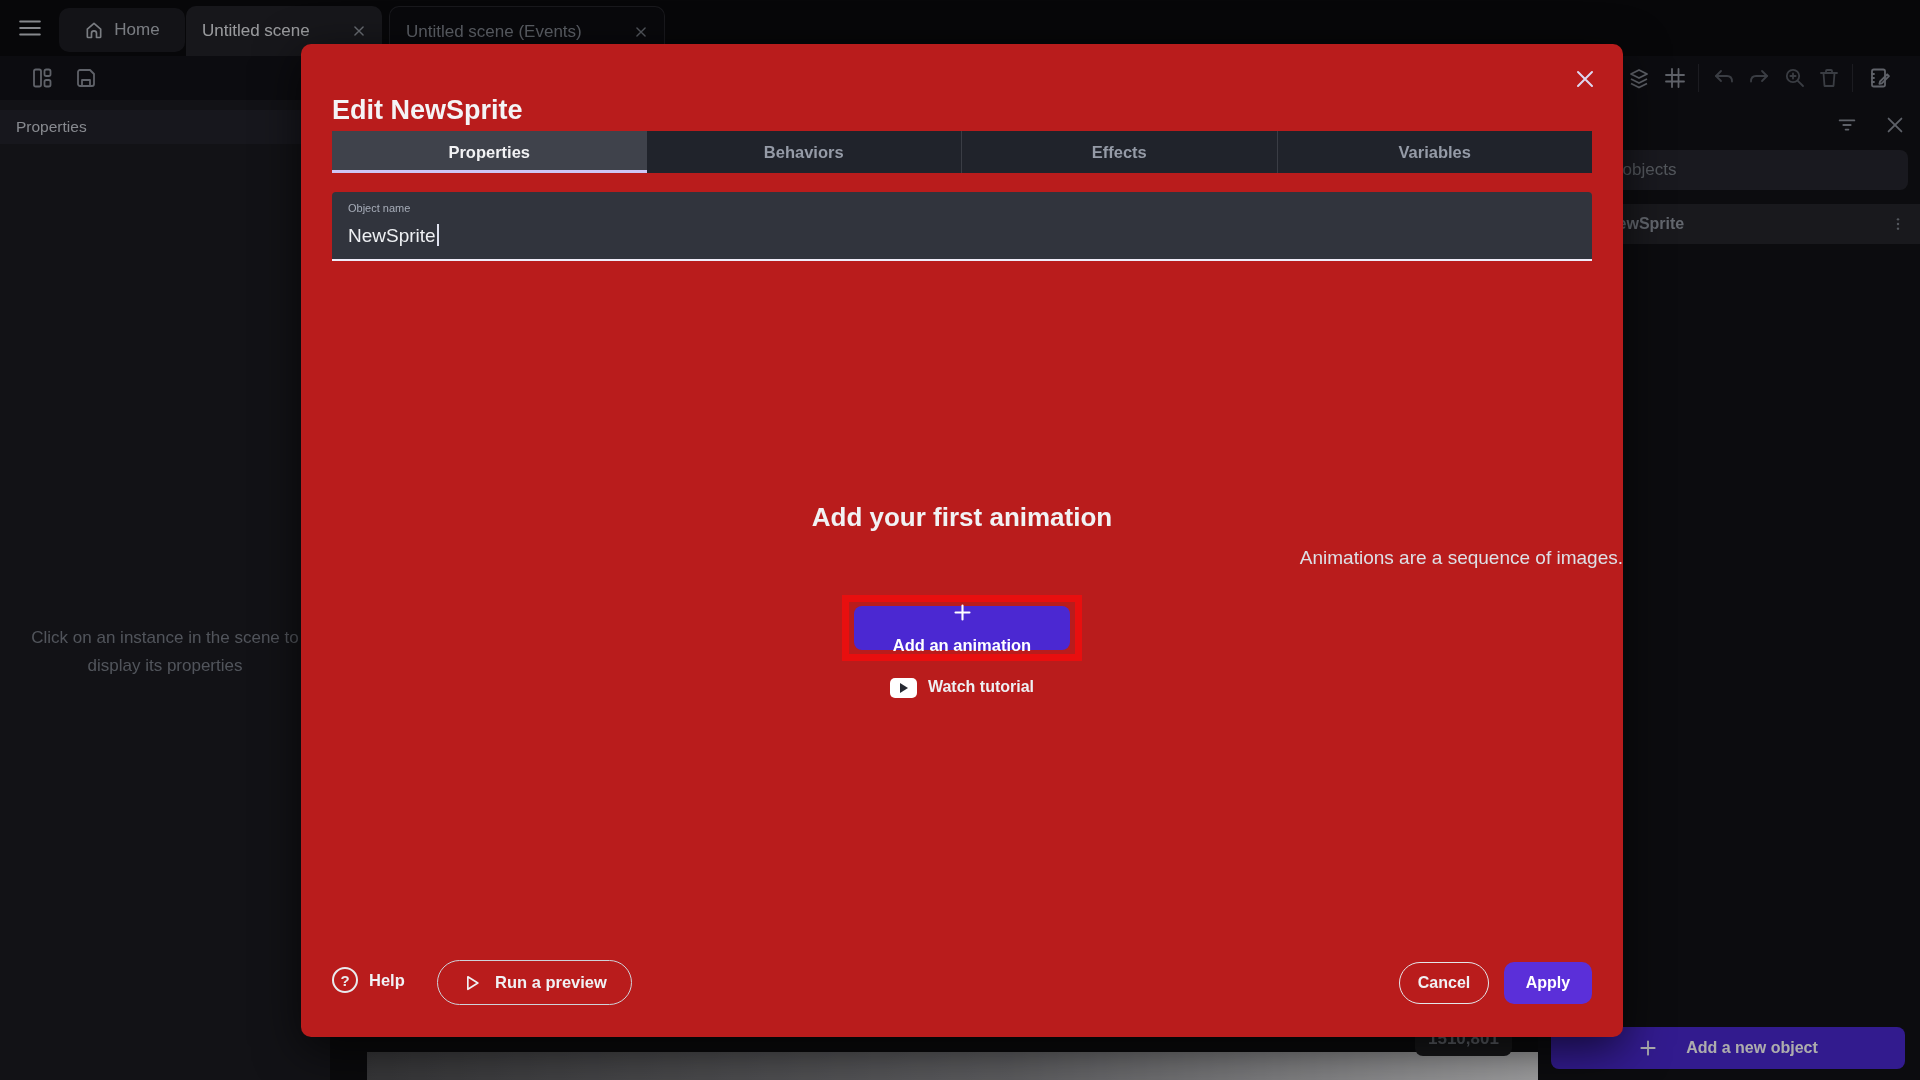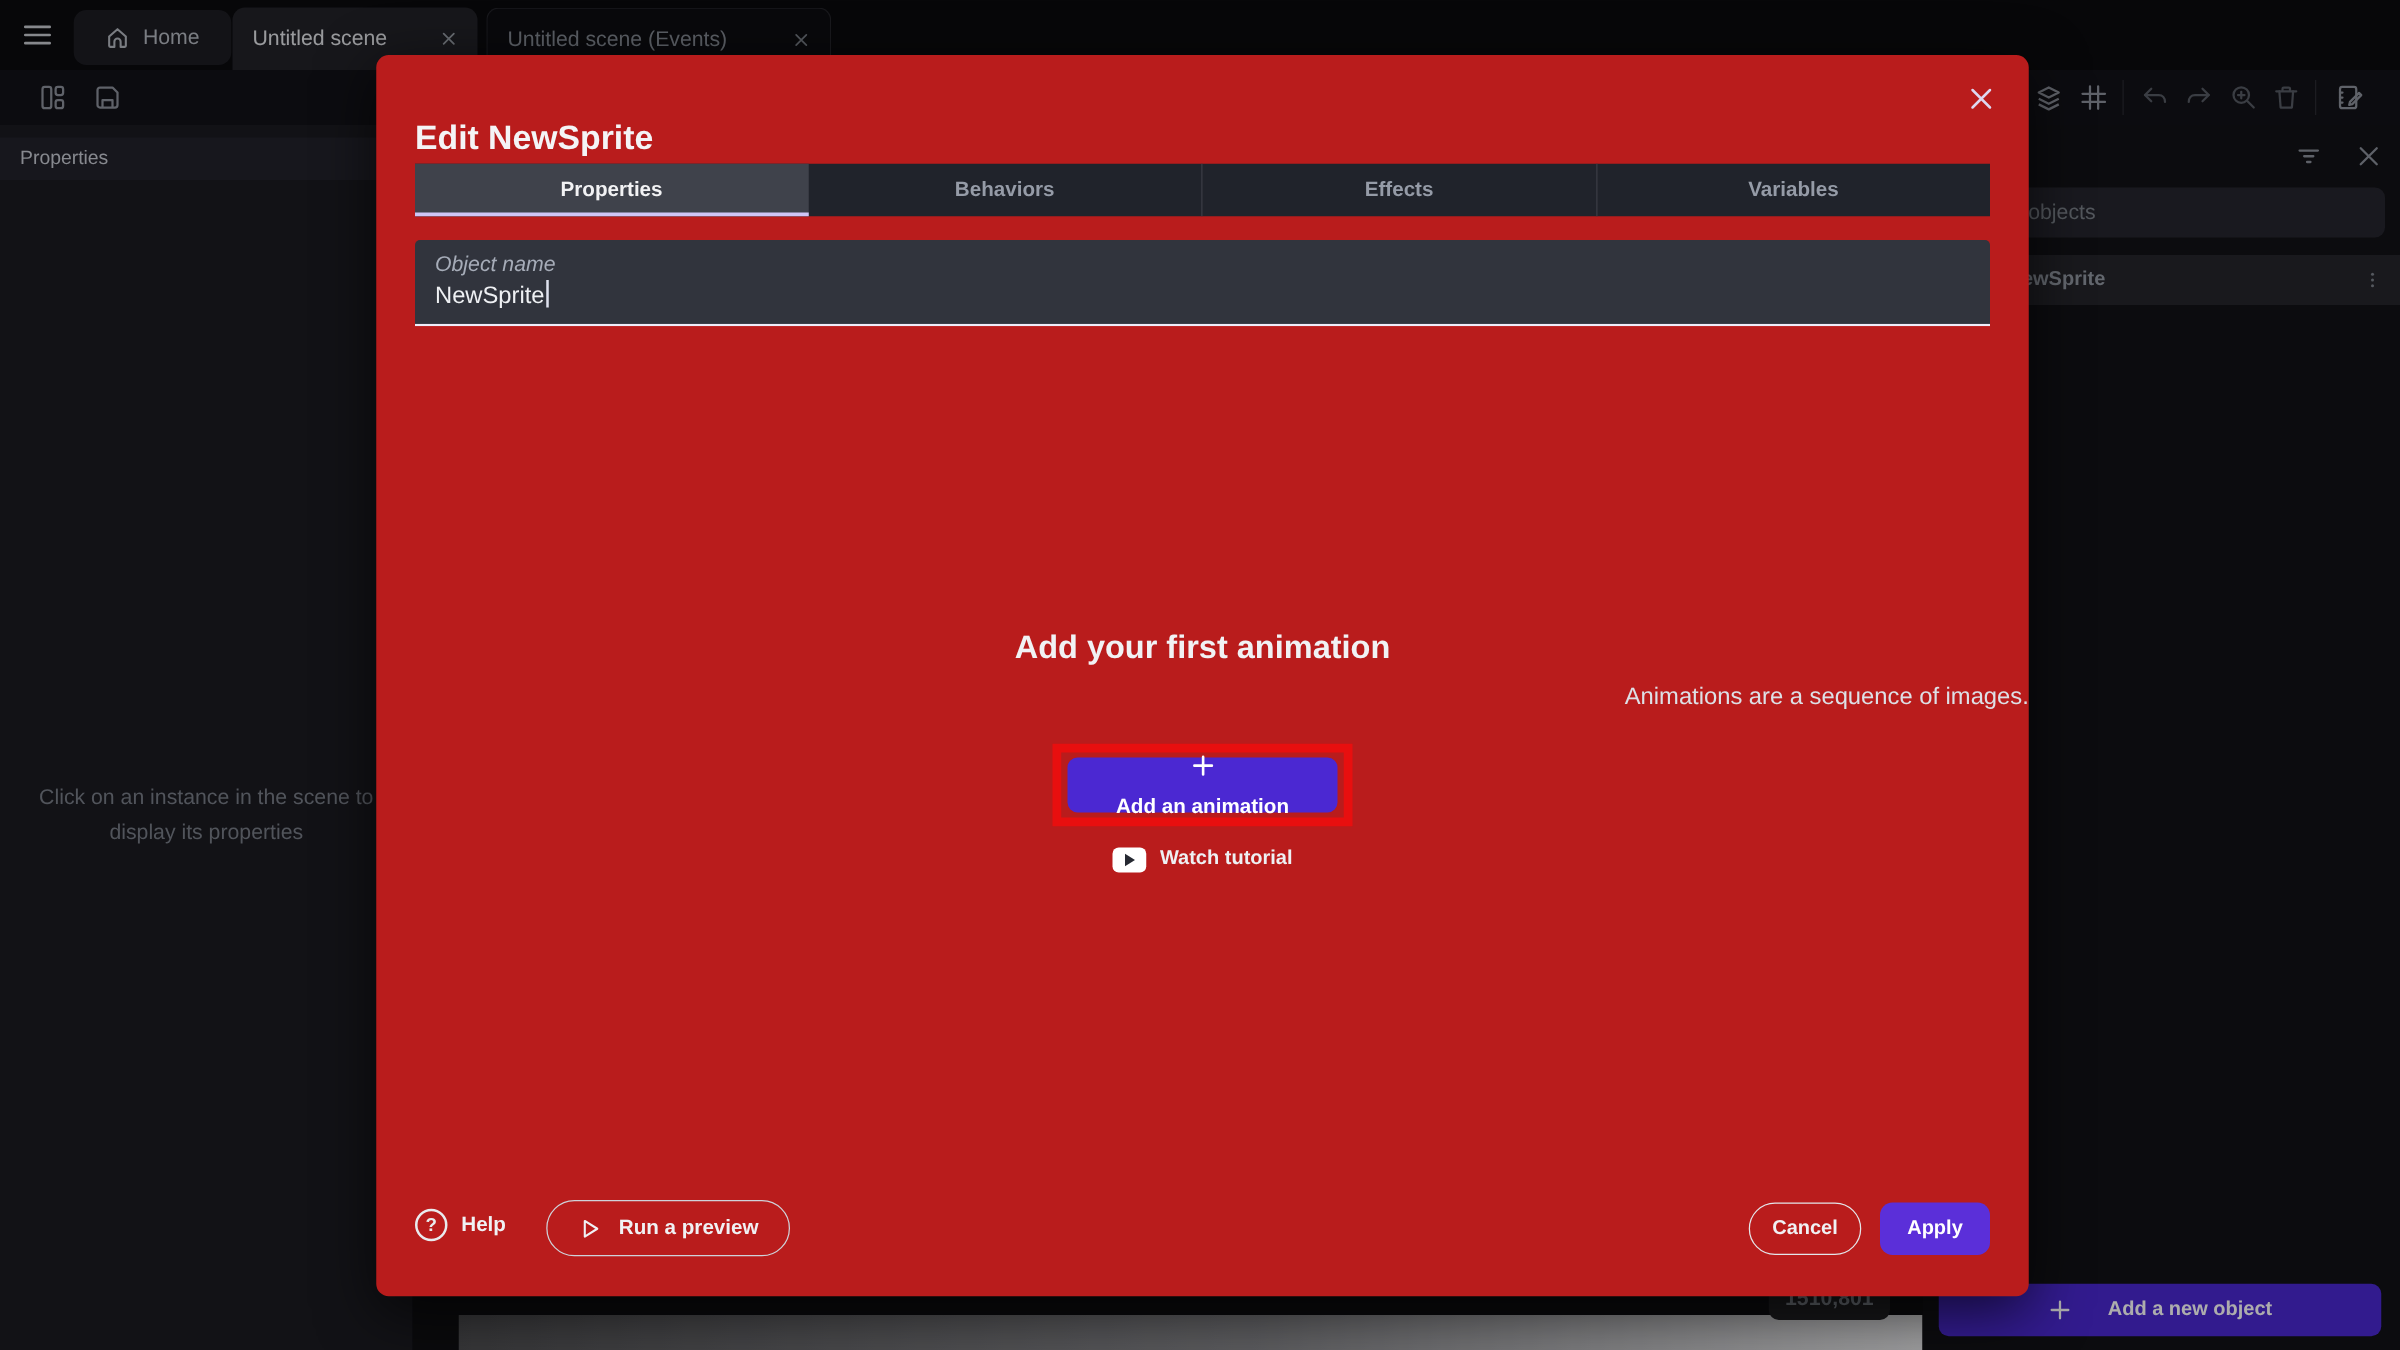--- a/index.html
+++ b/index.html
@@ -66,21 +66,21 @@
   #modal-tabs { position:absolute; left:31px; top:87px; width:1260px; height:42px; background:#20232b; display:flex; }
   .mtab { flex:1; display:flex; align-items:center; justify-content:center; position:relative;
     color:#959ba7; font-weight:700; font-size:16.5px; cursor:pointer; }
   .mtab + .mtab { border-left:1px solid #3a3d45; }
   .mtab.active { background:#3f424b; color:#f2f2f4; border-left:none; }
   .mtab.active + .mtab { border-left:none; }
   .mtab.active::after { content:""; position:absolute; left:0; bottom:0; width:100%; height:3px; background:#cfc5f5; }
 
   #name-field { position:absolute; left:31px; top:148px; width:1260px; height:69px; background:#31343d;
     border-radius:4px 4px 0 0; border-bottom:2px solid #efecf9; cursor:text; }
-  #name-field .fl { position:absolute; left:16px; top:10px; font-size:17px; color:#a6acb8;font-style:italic; }
+  #name-field .fl { position:absolute; left:16px; top:10px; font-size:11px; color:#a6acb8; }
   #name-field .fv { position:absolute; left:16px; top:32px; font-size:19px; color:#eef0f3; }
   .caret { display:inline-block; width:2px; height:22px; background:#dfe2ef; vertical-align:-4px; margin-left:1px; }
 
   #empty-state { position:absolute; left:0; top:458px; width:1322px; text-align:center; }
   #es-title { font-size:26px; font-weight:800; color:#f1f2f4; }
   #es-sub { margin-top:14px; font-size:19px; color:#dde0e6;text-align:right; }
   #annotation { margin:26px auto 0; width:240px; border:7px solid #e80f0f; padding:4px 5px; }
   #add-anim-btn { width:216px; height:44px; border-radius:8px; background:#4b28d2; border:none;
     display:flex; align-items:center; justify-content:center; gap:13px; margin:0 auto;
     color:#ffffff; font-weight:700; font-size:16.5px; cursor:pointer; font-family:"Liberation Sans", sans-serif;flex-direction:column; }

